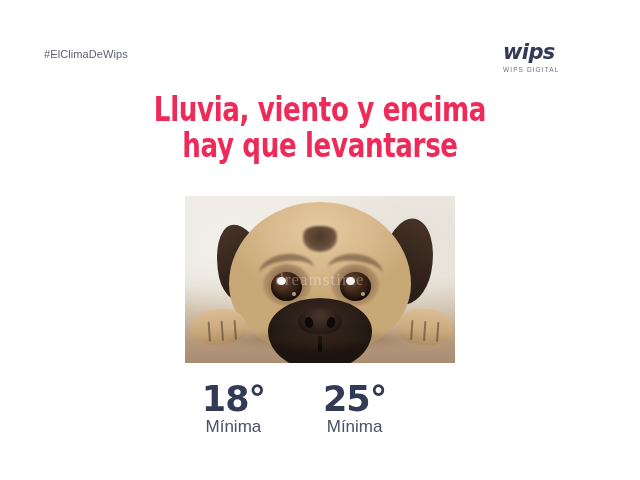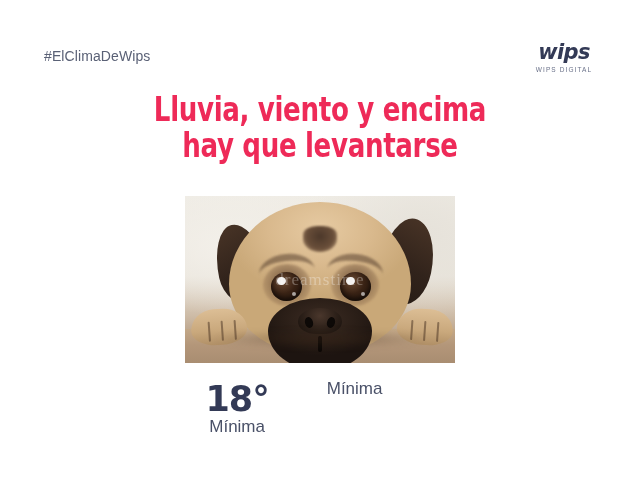--- a/index.html
+++ b/index.html
@@ -22,32 +22,31 @@
     height: 480px;
     background: #ffffff;
     overflow: hidden;
   }
 
   
   #hashtag {
     position: absolute;
     left: 44px;
     top: 48px;
-    font-size: 14px;
+    font-size: 11px;
     letter-spacing: 0.1px;
     color: #5a6176;
     font-family: "Liberation Sans", sans-serif;
     white-space: nowrap;
   }
 
   #brand-logo {
     position: absolute;
-    right: 33px;
+    right: 51px;
     top: 42px;
-    text-align: center;
     width: 86px;
   }
 
   #brand-wordmark {
     font-family: "DejaVu Sans", sans-serif;
     font-size: 21px;
     font-weight: bold;
     font-style: italic;
     color: #333a56;
     letter-spacing: -0.6px;
@@ -397,17 +396,18 @@
 
     <div id="watermark">dreamstime</div>
   </div>
 
   <div id="temps">
     <div class="temp-block">
       <div class="temp-value">18°</div>
       <div class="temp-label">Mínima</div>
     </div>
     <div class="temp-block">
+      <div class="temp-value">25°</div>
       <div class="temp-label">Mínima</div>
     </div>
   </div>
 
 </div>
 
 </body></html>

